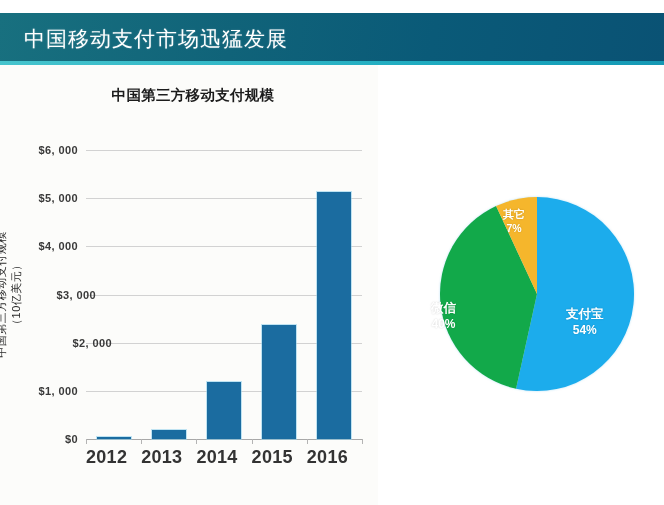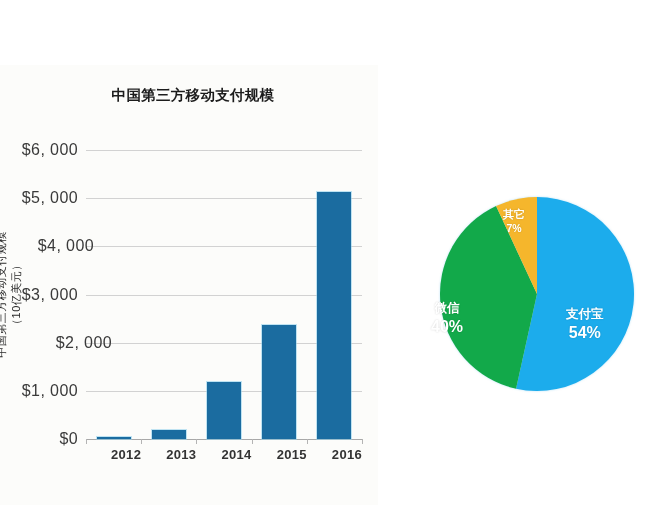--- a/index.html
+++ b/index.html
@@ -53,57 +53,61 @@
     position:absolute;left:0;width:276px;height:1px;background:#d2d2d2;
   }
   .axis-base{
     position:absolute;left:0;top:289px;width:276px;height:1px;background:#a8a8a8;
   }
   .tick-mark{
     position:absolute;width:1px;height:5px;background:#b4b4b4;top:289px;
   }
   .ylabel-txt{
     position:absolute;right:12px;transform:translateY(-50%);
-    font-size:16px;color:#3a3a3a;white-space:nowrap;letter-spacing:.4px;
+    font-size:11px;color:#3a3a3a;white-space:nowrap;letter-spacing:.4px;font-weight:bold;
   }
   .bar{
     position:absolute;bottom:0;background:#1b6ca0;
     box-shadow:0 0 0 1px rgba(140,205,235,.55);
   }
   .xlabel-txt{
-    position:absolute;top:447px;text-align:right;
-    font-size:13px;color:#333;font-weight:bold;letter-spacing:.3px;
+    position:absolute;top:447px;text-align:left;
+    font-size:18px;color:#333;font-weight:bold;letter-spacing:.3px;
   }
   .yaxis-title{
     position:absolute;left:-6px;top:150px;width:289px;
     transform-origin:0 0;transform:rotate(-90deg) translateX(-289px);
     text-align:center;font-size:11px;color:#2a2a2a;
     line-height:1.35;letter-spacing:.5px;
   }
   .yaxis-title span{display:block;}
 
   
   .pie-wrap{position:absolute;left:440px;top:197px;width:194px;height:194px;}
   .pie-svg{display:block;filter:drop-shadow(0 0 1px rgba(120,200,240,.5));}
   .pie-label{
     position:absolute;color:#ffffff;text-align:center;
     font-size:12.5px;line-height:1.25;font-weight:bold;
     text-shadow:0 0 2px rgba(0,0,0,.18);white-space:nowrap;
   }
-  .pie-label .pct{display:block;font-size:16px;font-weight:bold;}
+  .pie-label .pct{display:block;font-size:12px;font-weight:bold;}
   #pie-label-0{left:566px;top:307px;}
   #pie-label-1{left:431px;top:301px;}
   #pie-label-2{left:503px;top:208px;font-size:11px;}
   #pie-label-2 .pct{font-size:10.5px;}
 </style>
 </head>
 <body>
 
 <div id="page">
 
+  <div class="header-band">
+    <div class="header-title">中国移动支付市场迅猛发展</div>
+    <div class="header-underline"></div>
+  </div>
 
   <div class="panel-left"></div>
 
   <div class="chart-title" id="bar-title">
     <div>中国第三方移动支付规模</div>
   </div>
 
   <div class="yaxis-title">
     <span>中国第三方移动支付规模</span>
     <span>（10亿美元）</span>
@@ -139,22 +143,22 @@
     <svg class="pie-svg" id="pie-svg" width="194" height="194" viewBox="0 0 194 194">
         <path d="M 97 97 L 97 0 A 97 97 0 1 1 76.04627126828109 191.7097737946699 Z" fill="#1cacec"></path>
         <path d="M 97 97 L 76.04627126828109 191.7097737946699 A 97 97 0 0 1 56.082001889979985 9.052757685823948 Z" fill="#12a94a"></path>
         <path d="M 97 97 L 56.082001889979985 9.052757685823948 A 97 97 0 0 1 96.99999999999999 0 Z" fill="#f5b62c"></path>
       </svg>
   </div>
 
 <div class="ylabel-txt" style="top: 439px; left: 0px; width: 78px; text-align: right; position: absolute;">$0</div>
     <div class="ylabel-txt" style="top: 390.833px; left: 0px; width: 78px; text-align: right; position: absolute;">$1, 000</div>
     <div class="ylabel-txt" style="top: 342.667px; left: 0px; width: 78px; text-align: right; position: absolute; margin-left: 34px;">$2, 000</div>
-    <div class="ylabel-txt" style="top: 294.5px; left: 0px; width: 78px; text-align: right; position: absolute;">$3, 000</div>
-    <div class="ylabel-txt" style="top: 246.333px; left: 0px; width: 78px; text-align: right; position: absolute; padding-left: 16px;">$4, 000</div>
+    <div class="ylabel-txt" style="top: 294.5px; left: 0px; width: 78px; text-align: right; position: absolute; padding-left: 18px;">$3, 000</div>
+    <div class="ylabel-txt" style="top: 246.333px; left: 0px; width: 78px; text-align: right; position: absolute;">$4, 000</div>
     <div class="ylabel-txt" style="top: 198.167px; left: 0px; width: 78px; text-align: right; position: absolute;">$5, 000</div>
     <div class="ylabel-txt" style="top: 150px; left: 0px; width: 78px; text-align: right; position: absolute;">$6, 000</div>
     <div class="xlabel-txt" style="left: 86px; width: 55.2px;">2012</div>
     <div class="xlabel-txt" style="left: 141.2px; width: 55.2px;">2013</div>
     <div class="xlabel-txt" style="left: 196.4px; width: 55.2px;">2014</div>
     <div class="xlabel-txt" style="left: 251.6px; width: 55.2px;">2015</div>
     <div class="xlabel-txt" style="left: 306.8px; width: 55.2px;">2016</div>
     <div class="pie-label" id="pie-label-0"><span>支付宝</span><span class="pct">54%</span></div>
     <div class="pie-label" id="pie-label-1"><span>微信</span><span class="pct">40%</span></div>
     <div class="pie-label" id="pie-label-2"><span>其它</span><span class="pct">7%</span></div>

